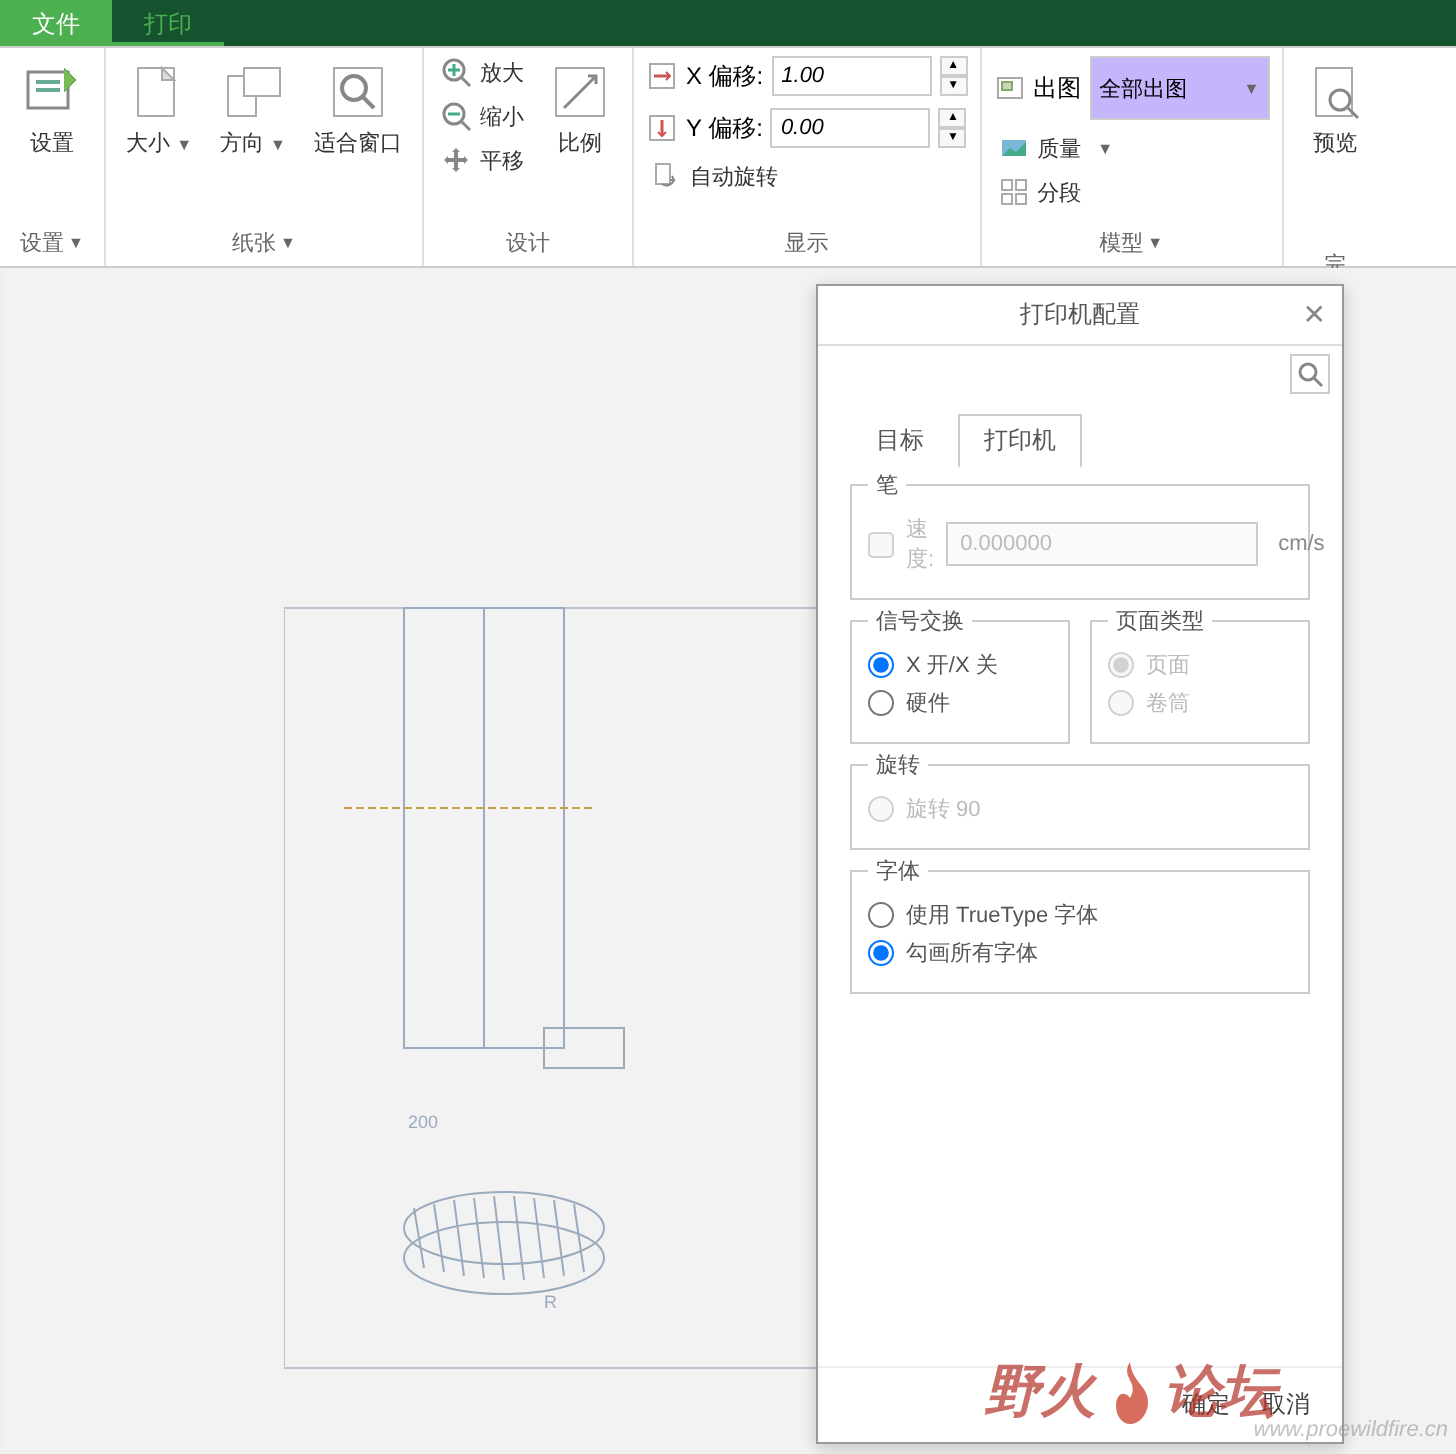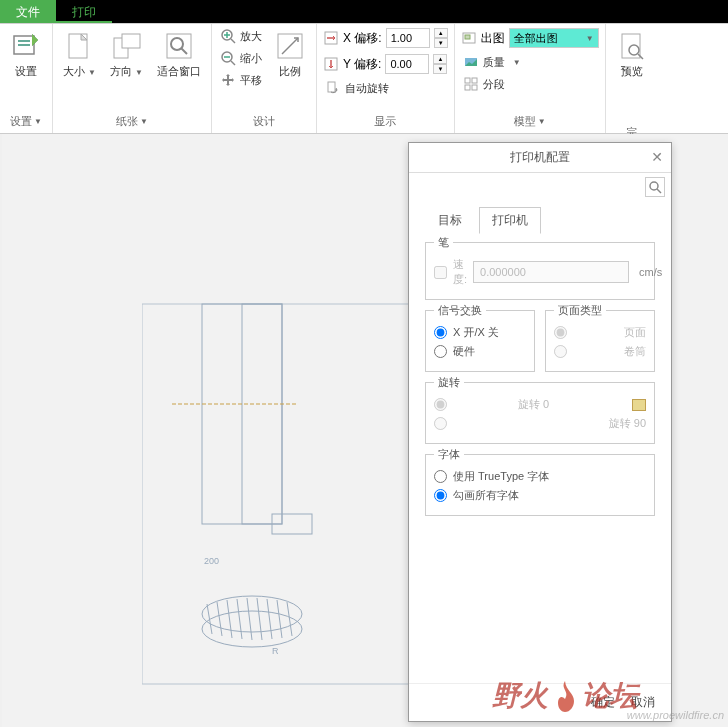--- a/index.html
+++ b/index.html
@@ -1,39 +1,39 @@
 <!DOCTYPE html>
 <html><head>
 <meta charset="utf-8">
 <style>
 * { box-sizing: border-box; margin: 0; padding: 0; font-family: "Microsoft YaHei", Arial, sans-serif; }
 body { width: 728px; height: 727px; background: #f0f0f0; overflow: hidden; position: relative; font-size: 12px; }
 
 
-.top-tabs { display: flex; height: 24px; background: #000000; border-bottom: 1px solid #d0d0d0; }
+.top-tabs { display: flex; height: 24px; background: #14532d; border-bottom: 1px solid #d0d0d0; }
 .top-tab { padding: 4px 16px; cursor: pointer; color: #333; }
 .top-tab.active { background: #4CAF50; color: #fff; }
 .top-tab.sub-active { color: #4CAF50; border-bottom: 2px solid #4CAF50; }
 
 
 .ribbon { display: flex; height: 110px; background: #fff; border-bottom: 1px solid #ccc; }
 .ribbon-group { display: flex; flex-direction: column; border-right: 1px solid #e0e0e0; padding: 2px 4px; }
 .ribbon-group-content { flex: 1; display: flex; align-items: flex-start; gap: 2px; }
 .ribbon-group-label { text-align: center; font-size: 11px; color: #666; padding: 2px 0; display: flex; justify-content: center; align-items: center; gap: 2px; }
 .ribbon-btn-large { display: flex; flex-direction: column; align-items: center; padding: 4px 6px; cursor: pointer; gap: 2px; }
 .ribbon-btn-large .icon { width: 32px; height: 32px; display: flex; align-items: center; justify-content: center; }
 .ribbon-btn-large .label { font-size: 11px; color: #333; text-align: center; }
 .ribbon-btn-small { display: flex; align-items: center; gap: 4px; padding: 2px 4px; cursor: pointer; font-size: 11px; color: #333; }
 .ribbon-btn-small .icon { width: 16px; height: 16px; display: flex; align-items: center; justify-content: center; }
 .ribbon-col { display: flex; flex-direction: column; gap: 2px; }
 .ribbon-input-row { display: flex; align-items: center; gap: 4px; padding: 2px; }
-.ribbon-input-row input { width: 44px; height: 20px; border: 1px solid #ccc; padding: 0 4px; font-size: 11px; }
+.ribbon-input-row input { width: 80px; height: 20px; border: 1px solid #ccc; padding: 0 4px; font-size: 11px; font-style: italic; }
 .spinner-btns { display: flex; flex-direction: column; }
 .spinner-btn { width: 14px; height: 10px; border: 1px solid #ccc; background: #f8f8f8; font-size: 6px; line-height: 8px; text-align: center; cursor: pointer; }
-.ribbon-select { height: 20px; border: 1px solid #ccc; font-size: 11px; padding: 0 4px; min-width: 80px; background: #5eead4; }
+.ribbon-select { height: 32px; border: 1px solid #ccc; font-size: 11px; padding: 0 4px; min-width: 80px; background: #c4b5fd; }
 .drop-arrow { font-size: 8px; color: #666; }
 
 
 .canvas-area { position: absolute; top: 134px; left: 2px; width: 728px; height: 593px; background: #f2f2f2; }
 .drawing { position: absolute; left: 140px; top: 150px; }
 
 
 .dialog { position: absolute; top: 142px; left: 408px; width: 264px; height: 580px; background: #fff; border: 1px solid #999; box-shadow: 0 2px 8px rgba(0,0,0,0.2); display: flex; flex-direction: column; }
 .dialog-title { display: flex; align-items: center; justify-content: center; padding: 6px; border-bottom: 1px solid #ddd; position: relative; font-size: 12px; color: #555; }
 .dialog-close { position: absolute; right: 8px; top: 6px; cursor: pointer; color: #888; font-size: 14px; }
@@ -45,21 +45,21 @@
 .dialog-body { flex: 1; padding: 8px 16px; overflow: auto; }
 .fieldset { border: 1px solid #ccc; margin-bottom: 10px; padding: 10px 8px 8px 8px; position: relative; }
 .fieldset-legend { position: absolute; top: -8px; left: 8px; background: #fff; padding: 0 4px; font-size: 11px; color: #555; }
 .field-row { display: flex; align-items: center; gap: 6px; margin: 4px 0; font-size: 11px; color: #555; }
 .field-row input[type="text"] { flex: 1; height: 22px; border: 1px solid #ccc; padding: 0 6px; font-size: 11px; }
 .field-row.disabled { color: #bbb; }
 .field-row.disabled input[type="text"] { color: #bbb; background: #fafafa; }
 .fieldset-row { display: flex; gap: 10px; }
 .fieldset-row .fieldset { flex: 1; }
 .radio-row, .check-row { display: flex; align-items: center; gap: 6px; margin: 4px 0; font-size: 11px; color: #555; }
-.radio-row.disabled, .check-row.disabled { color: #bbb; justify-content: space-between; }
+.radio-row.disabled, .check-row.disabled { color: #bbb; }
 .radio-row input, .check-row input { cursor: pointer; }
 .unit-label { font-size: 11px; color: #888; margin-left: 4px; }
 .folder-icon { width: 14px; height: 12px; background: #e8d890; border: 1px solid #c0a050; display: inline-block; }
 
 .dialog-footer { display: flex; justify-content: flex-end; gap: 16px; padding: 10px 16px; border-top: 1px solid #eee; }
 .dialog-footer-btn { color: #444; cursor: pointer; font-size: 12px; }
 
 
 .watermark { position: absolute; bottom: 12px; right: 90px; font-size: 28px; color: rgba(180,50,40,0.7); font-weight: bold; font-style: italic; display: flex; align-items: center; gap: 4px; pointer-events: none; }
 .watermark .flame { color: rgba(200,60,40,0.8); }
@@ -366,25 +366,20 @@
         <div class="radio-row disabled">
           <input type="radio" name="pt" disabled="" style="">
           <span>卷筒</span>
         </div>
       </div>
     </div>
 
     <div class="fieldset">
       <div class="fieldset-legend">旋转</div>
       <div class="radio-row disabled">
-        <input type="radio" name="rot" disabled="" checked="" style="">
-        <span>旋转 0</span>
-        <span class="folder-icon" style="margin-left:12px;"></span>
-      </div>
-      <div class="radio-row disabled">
         <input type="radio" name="rot" disabled="" style="">
         <span>旋转 90</span>
       </div>
     </div>
 
     <div class="fieldset">
       <div class="fieldset-legend">字体</div>
       <div class="radio-row">
         <input type="radio" name="fnt" style="">
         <span>使用 TrueType 字体</span>

